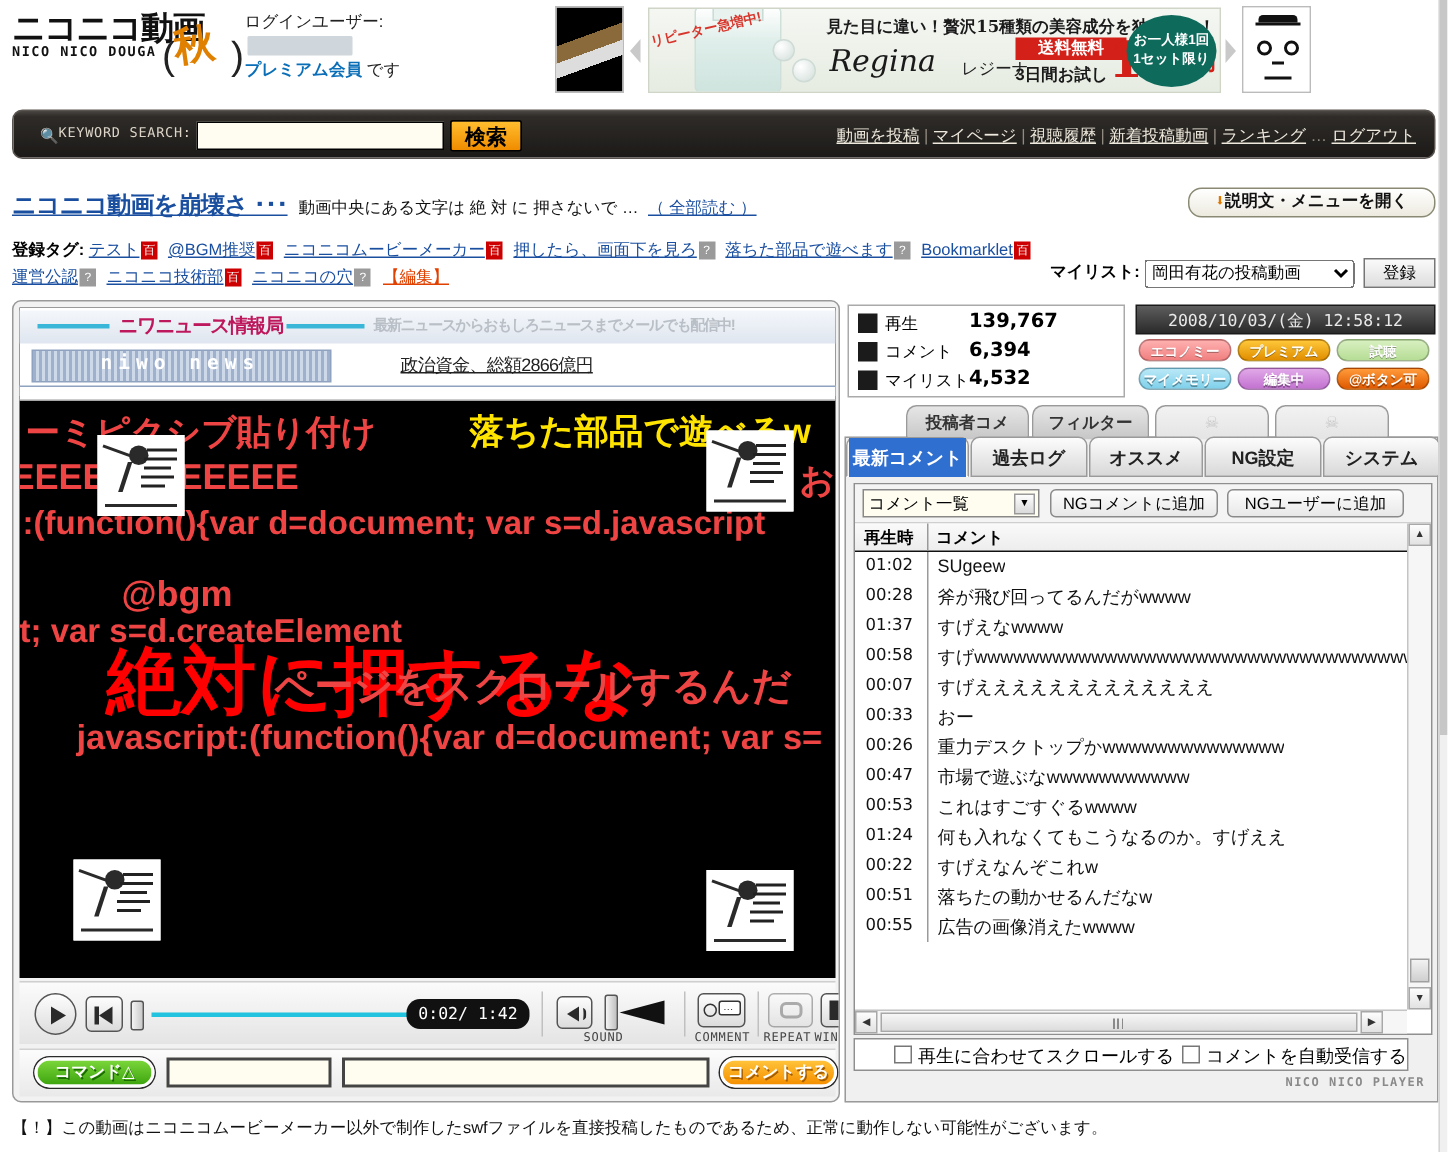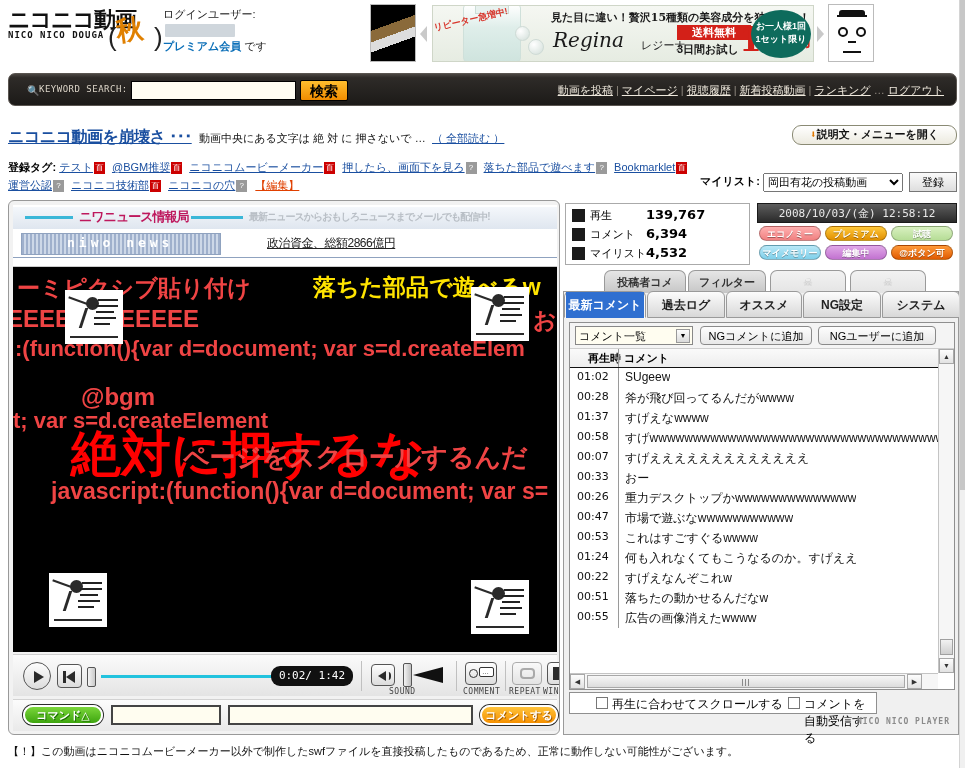--- a/index.html
+++ b/index.html
@@ -562,21 +562,21 @@
   }
   #ng-comment { left:130px; width:112px; }
   #ng-user    { left:248px; width:118px; }
 
   #chead {
     position:absolute; left:0; top:26px; width:384px; height:19px;
     background:linear-gradient(180deg,#fafafa,#ededed);
     border-bottom:1px solid #111;
     font-size:11px; font-weight:bold;
   }
-  #chead .h1 { position:absolute; left:18px; top:2px; }
+  #chead .h1 { position:absolute; left:6px; top:2px; }
   #chead .h2 { position:absolute; left:54px; top:2px; }
   #chead .vdiv { position:absolute; left:48px; top:0; width:1px; height:18px; background:#9a9a9a; }
 
   #clist {
     position:absolute; left:0; top:45px; width:368px; height:305px;
     overflow:hidden;
   }
   .crow { position:relative; height:20px; font-size:12px; }
   .crow .ct {
     position:absolute; left:7px; top:2px; width:40px;
@@ -621,21 +621,21 @@
     background:linear-gradient(180deg,#f7f7f7,#dcdcdc);
     border:1px solid #a8a8a8; cursor:pointer;
   }
   #hs-grip {
     position:absolute; left:50%; top:3px; width:8px; height:7px;
     margin-left:-4px;
     background:repeating-linear-gradient(90deg,#8a8a8a 0 1px, transparent 1px 3px);
   }
 
   #copts {
-    position:absolute; left:5px; top:400px; width:308px; height:22px;
+    position:absolute; left:5px; top:400px; width:370px; height:22px;
     background:#fff; border:1px solid #8f8f8f;
     font-size:12px;
   }
   .ckbox {
     position:absolute; top:4px; width:12px; height:12px;
     background:#fff; border:1px solid #777; cursor:pointer;
   }
   #ck1 { left:26px; }
   #ck2 { left:218px; }
   .cklabel { position:absolute; top:3px; font-size:12px; color:#000; }
@@ -761,21 +761,21 @@
       <div id="nb-logo-t">niwo news</div>
       <div id="nb-headline">政治資金、総額2866億円</div>
       <div id="nb-base"></div>
     </div>
 
     <div id="danmaku-layer">
         <div class="dm dm-w" style="left: 4px; top: 68px; font-size: 23px;">ーミピクシブ貼り付け</div>
         <div class="dm dm-y" style="left: 300px; top: 67px; font-size: 23px;">落ちた部品で遊べるw</div>
         <div class="dm dm-w" style="left: -6px; top: 100px; font-size: 24px;">EEEEEEEEEEEE</div>
         <div class="dm dm-w" style="left: 520px; top: 100px; font-size: 23px;">お</div>
-        <div class="dm dm-w" style="left: 2px; top: 131px; font-size: 22px;">:(function(){var d=document; var s=d.createElem</div>
+        <div class="dm dm-w" style="left: 2px; top: 131px; font-size: 22px;">:(function(){var d=document; var s=d.javascript</div>
         <div class="dm dm-w" style="left: 68px; top: 178px; font-size: 24px;">@bgm</div>
         <div class="dm dm-w" style="left: 0px; top: 203px; font-size: 22px;">t; var s=d.createElement</div>
         <div class="dm dm-r" style="left: 58px; top: 216px; font-size: 50px;">絶対に押するな</div>
         <div class="dm dm-w" style="left: 170px; top: 235px; font-size: 26px;">ページをスクロールするんだ</div>
         <div class="dm dm-w" style="left: 38px; top: 273px; font-size: 23px;">javascript:(function(){var d=document; var s=</div>
       </div>
 
     <div class="doc-icon" style="left:52px;top:85px;">
       <div class="head"></div>
       <div class="arm"></div>

